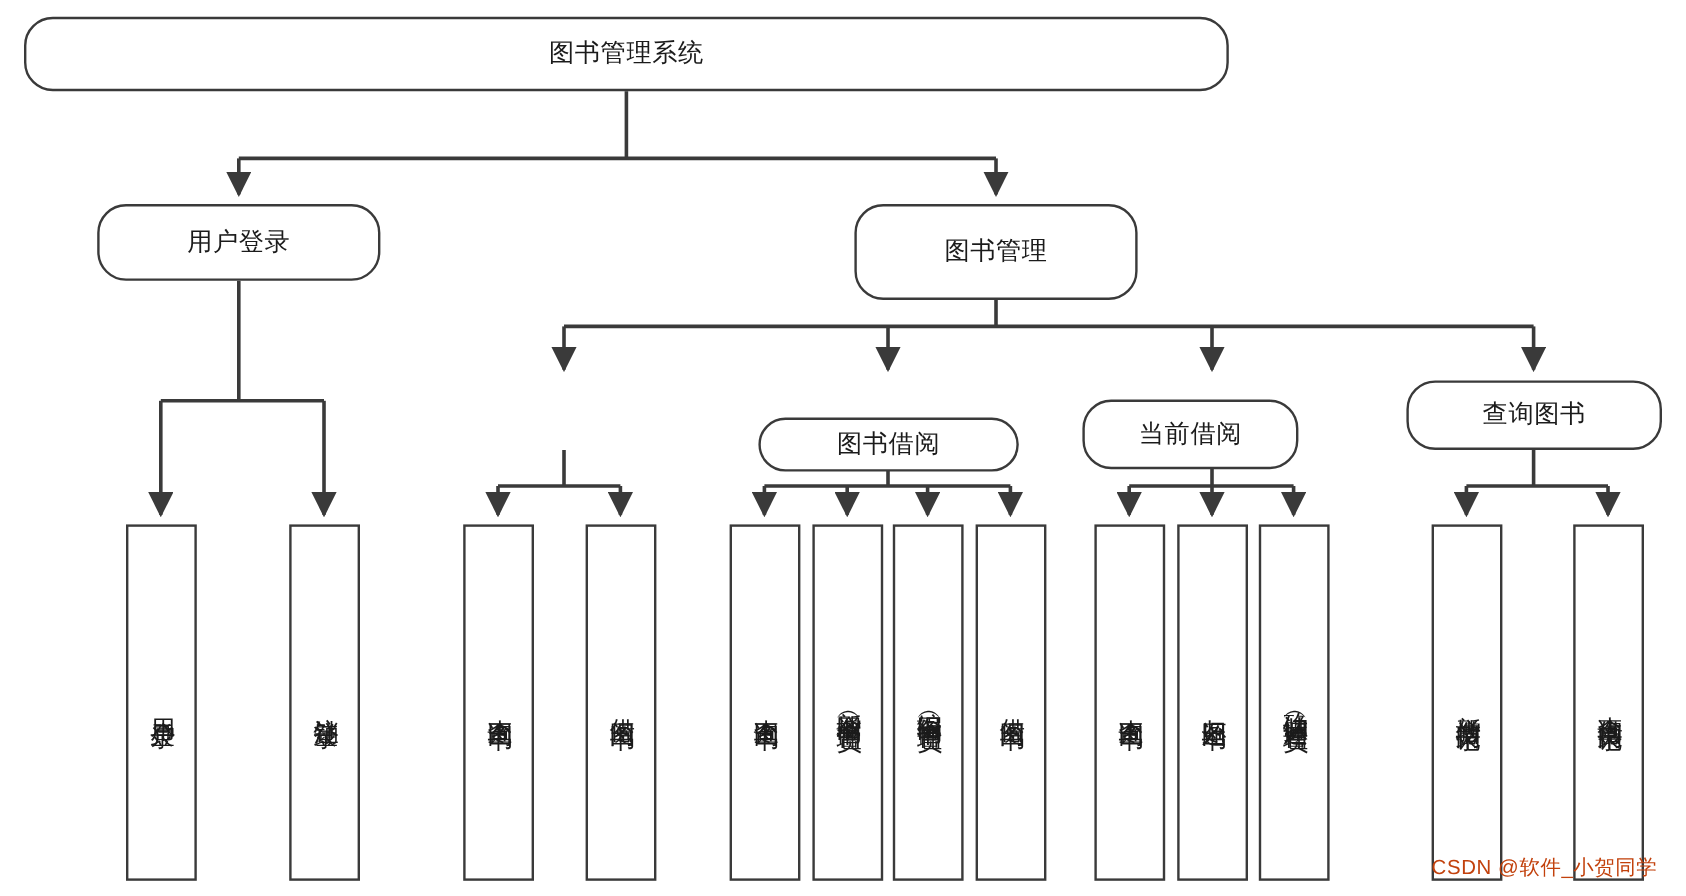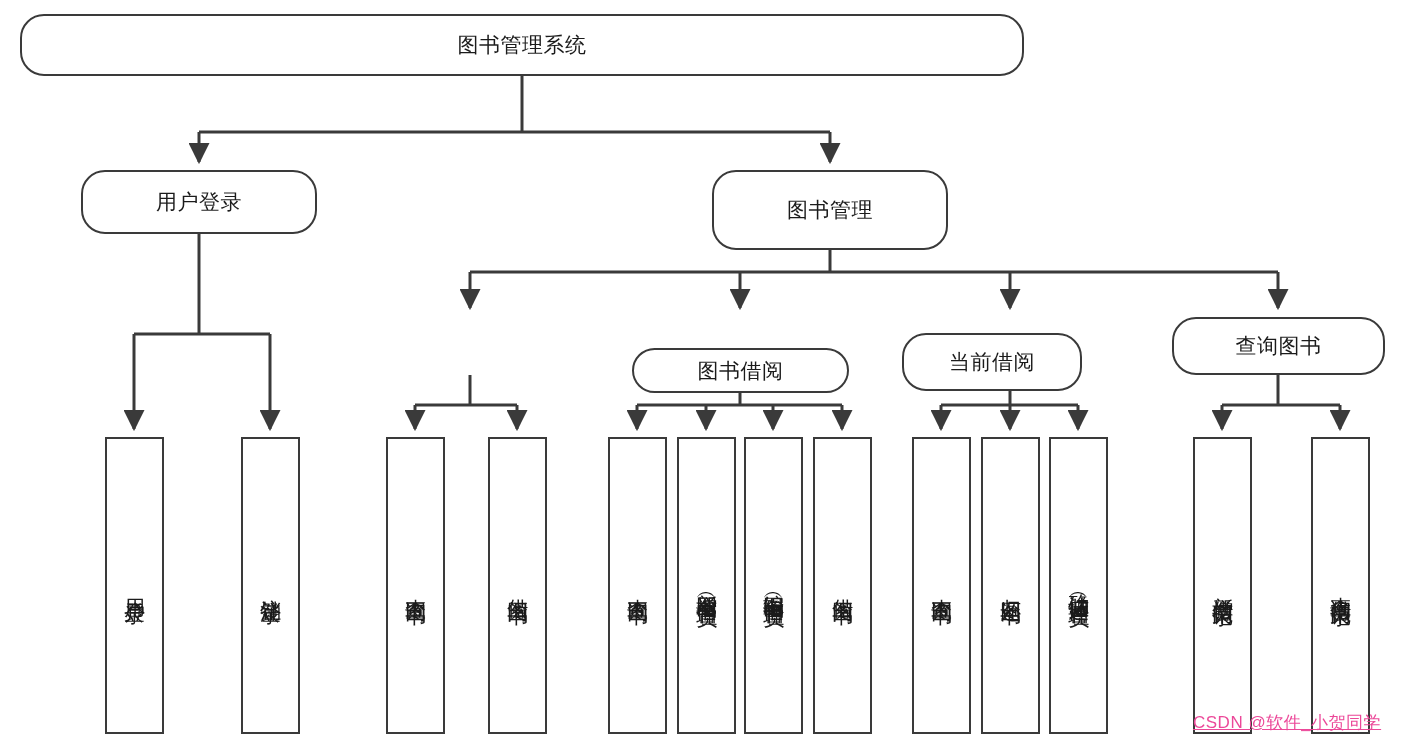--- a/index.html
+++ b/index.html
@@ -55,25 +55,24 @@
   .node-v span {
     writing-mode: vertical-rl;
     text-orientation: upright;
     display: inline-block;
   }
   .watermark {
     position: absolute;
     left: 1193px;
     top: 711px;
     font-size: 17px;
-    color: #ec4899;
+    color: #c2410c;
     white-space: nowrap;
     z-index: 5;
     letter-spacing: 0.5px;
-    text-decoration: underline;
   }
 </style>
 </head>
 <body>
 
 <div id="diagram-canvas">
 
   <svg id="edges-layer" viewBox="0 0 1405 747" xmlns="http://www.w3.org/2000/svg">
     <defs>
       <marker id="arrow" viewBox="0 0 10 10" refX="9" refY="5" markerWidth="7" markerHeight="7" orient="auto-start-reverse">

